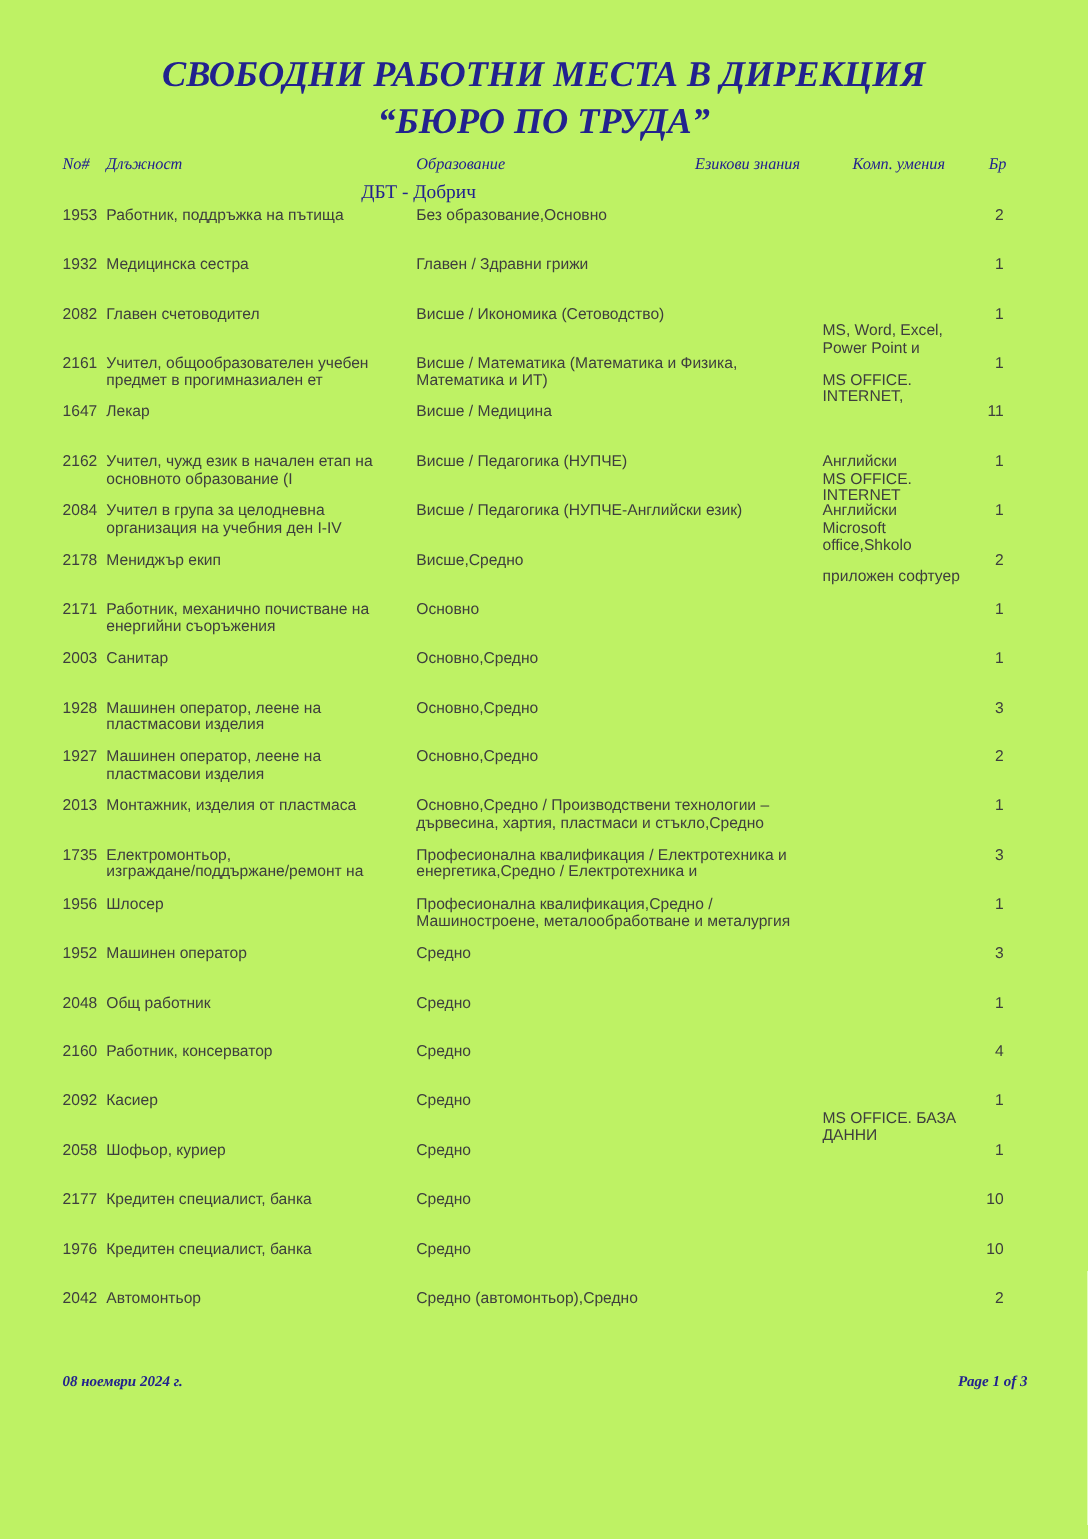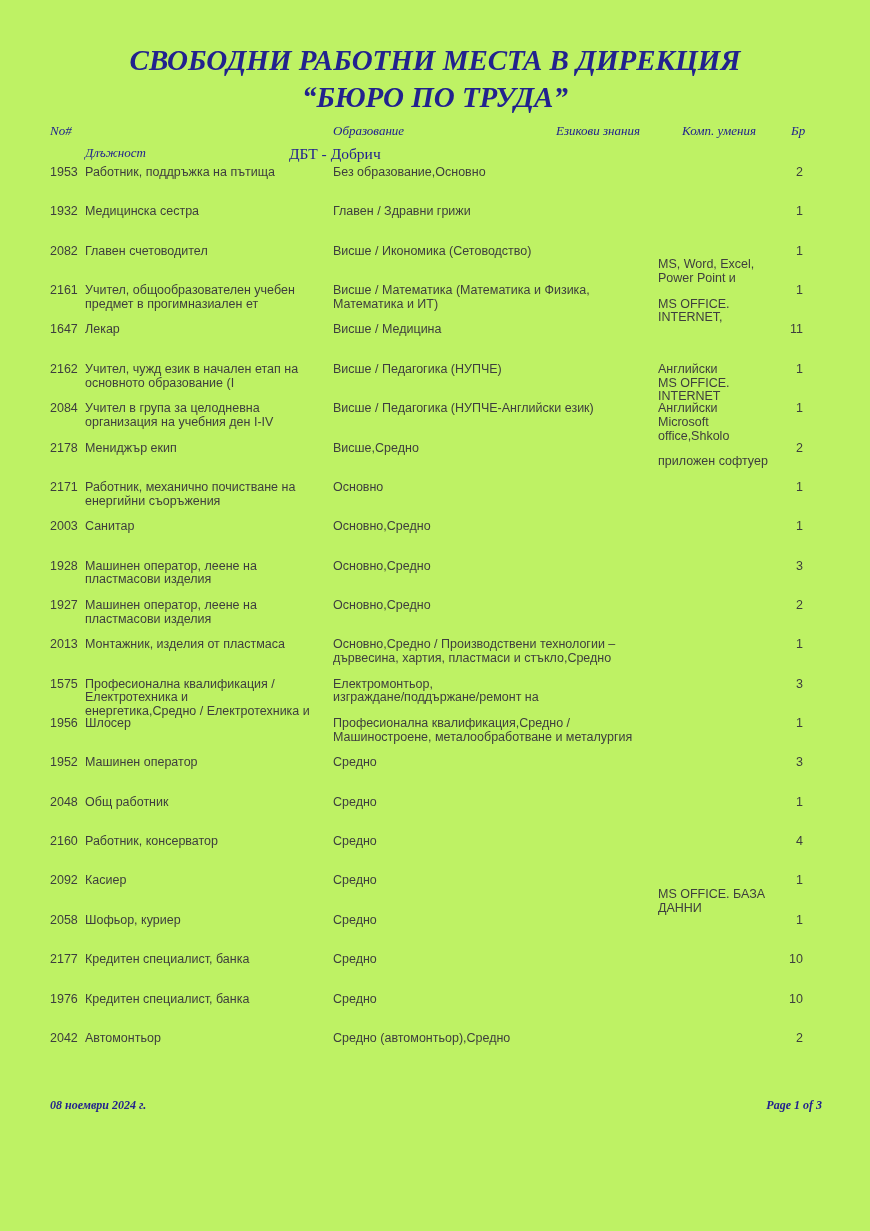--- a/index.html
+++ b/index.html
@@ -29,21 +29,21 @@
   .col-headers{position:absolute;top:120px;left:0;width:100%;height:20px;}
   .col-headers span{
     position:absolute;top:2px;
     font-family:"Liberation Serif",serif;
     font-weight:normal;font-style:italic;
     font-size:13px;line-height:18px;
     color:var(--navy);
     white-space:nowrap;
   }
   .h-num{left:50px;}
-  .h-pos{left:85px;margin-top:22px;}
+  .h-pos{left:85px;}
   .h-edu{left:333px;}
   .h-lang{left:556px;}
   .h-comp{left:682px;}
   .h-count{left:791px;}
   
   .section-title{
     position:absolute;top:145px;left:289px;
     font-family:"Liberation Serif",serif;
     font-size:15.5px;line-height:18px;
     color:var(--navy);
@@ -247,25 +247,25 @@
     <div class="cell education">Основно,Средно / Производствени технологии –
 дървесина, хартия, пластмаси и стъкло,Средно</div>
     <div class="cell skills">
       <div class="lang"></div>
       <div class="comp"></div>
     </div>
     <div class="cell count">1</div>
   </div>
 
   <div class="row">
-    <div class="cell num">1575</div>
+    <div class="cell num">1735</div>
+    <div class="cell position">Електромонтьор,
+изграждане/поддържане/ремонт на</div>
     <div class="cell education">Професионална квалификация / Електротехника и
 енергетика,Средно / Електротехника и</div>
-    <div class="cell position">Електромонтьор,
-изграждане/поддържане/ремонт на</div>
     <div class="cell skills">
       <div class="lang"></div>
       <div class="comp"></div>
     </div>
     <div class="cell count">3</div>
   </div>
 
   <div class="row">
     <div class="cell num">1956</div>
     <div class="cell position">Шлосер</div>

